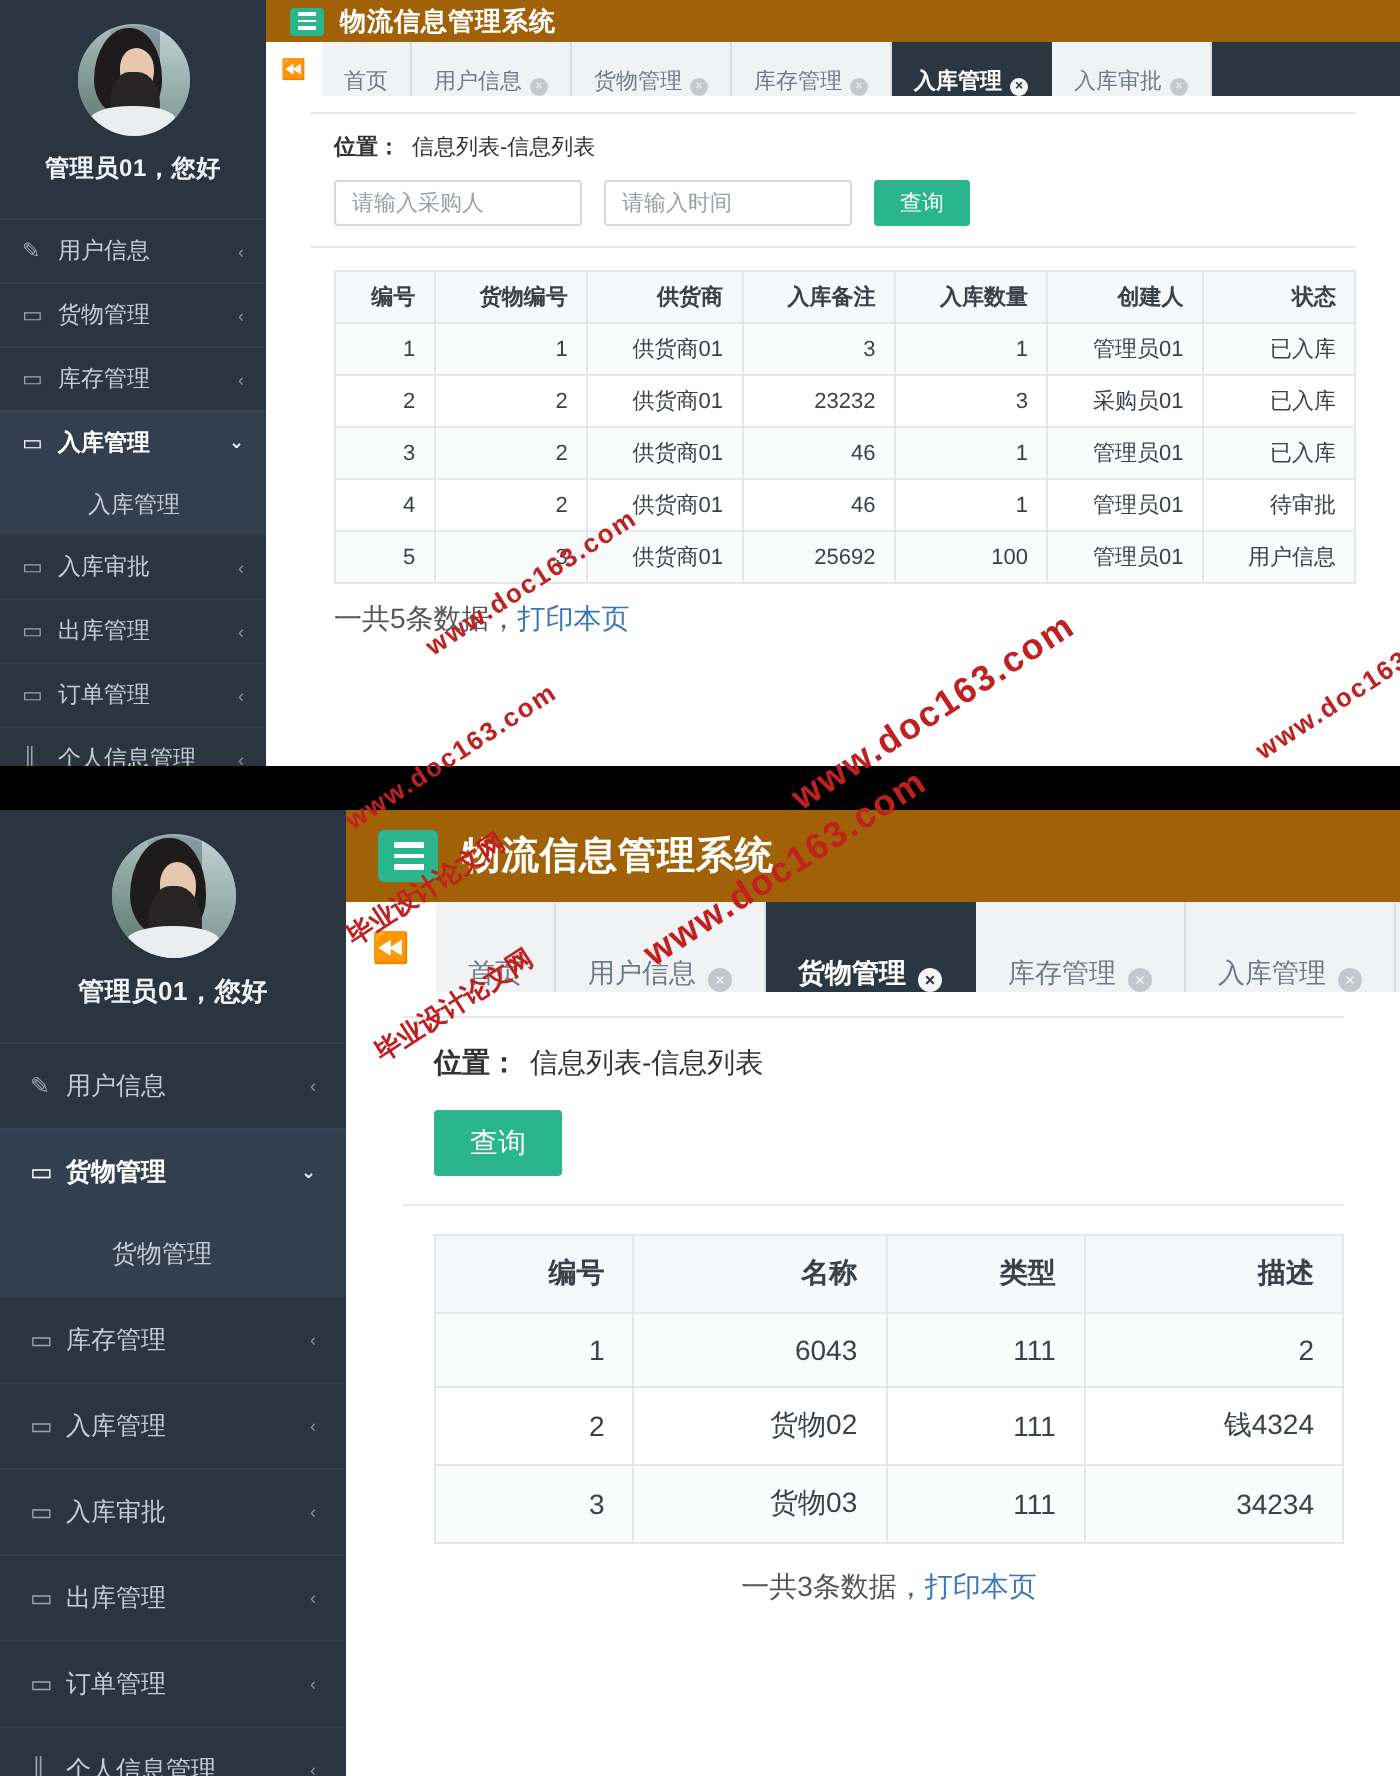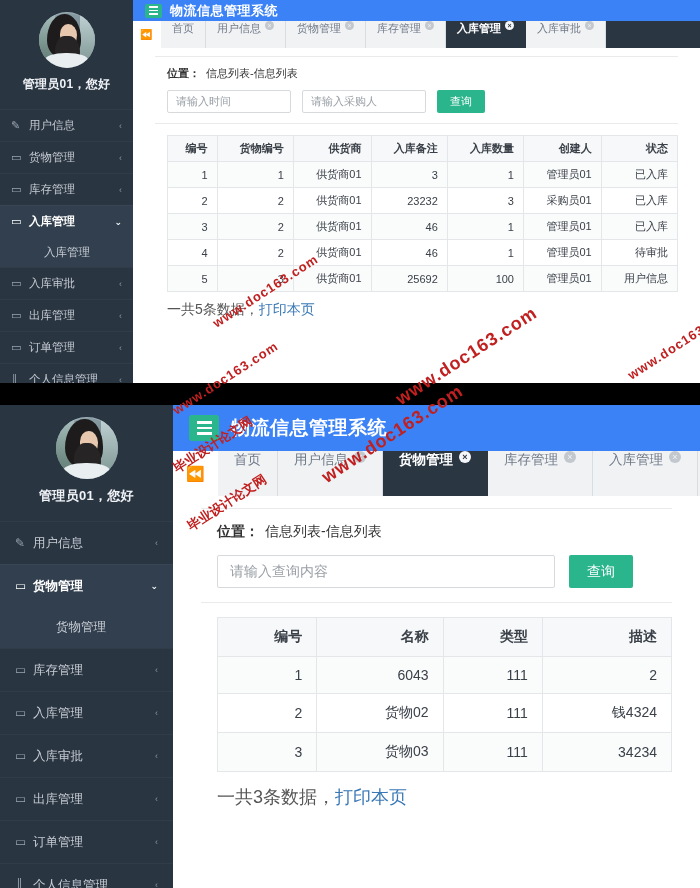--- a/index.html
+++ b/index.html
@@ -83,21 +83,21 @@
     padding-left: 44px; font-size: 11.5px; color: #c6ccd4;
     background: #323f4e; cursor: pointer;
   }
   #panel-bottom .submenu-item { height: 41px; font-size: 12.5px; padding-left: 56px; }
 
   
   .main { position: absolute; top: 0; right: 0; bottom: 0; left: 133px; background: #fff; }
   #panel-bottom .main { left: 173px; }
 
   .topbar {
-    height: 21px; background: #3b82f6; display: flex; align-items: center;
+    height: 21px; background: #a16207; display: flex; align-items: center;
     padding-left: 12px;
   }
   #panel-bottom .topbar { height: 46px; padding-left: 16px; }
   .logo-sq {
     width: 17px; height: 14px; background: #2bb58c; border-radius: 2px;
     display: flex; flex-direction: column; justify-content: center; align-items: center; gap: 2px;
     flex: 0 0 17px;
   }
   #panel-bottom .logo-sq { width: 30px; height: 26px; border-radius: 3px; gap: 3px; flex: 0 0 30px; }
   .logo-sq i { display: block; width: 9px; height: 1.5px; background: #fff; }
@@ -107,21 +107,21 @@
 
   .tabbar { display: flex; height: 27px; background: #2b3643; align-items: stretch; }
   #panel-bottom .tabbar { height: 45px; }
   .tab-back {
     width: 28px; background: #fff; color: #5a6573;
     display: flex; align-items: center; justify-content: center; font-size: 10px;
     flex: 0 0 28px; cursor: pointer;
   }
   #panel-bottom .tab-back { width: 45px; flex: 0 0 45px; font-size: 15px; }
   .tab {
-    display: flex; align-items: flex-start; gap: 4px;
+    display: flex; align-items: flex-end; gap: 4px;
     padding: 0 11px; font-size: 11px; color: #6f7a88;
     background: #f1f2f4; border-right: 1px solid #d9dce0;
     cursor: pointer; white-space: nowrap;
   }
   #panel-bottom .tab { font-size: 13.5px; padding: 0 16px; gap: 6px; }
   .tab.active { background: #2b3643; color: #fff; font-weight: bold; border-right-color: #2b3643; }
   .tab .x {
     width: 9px; height: 9px; border-radius: 50%; background: #c3c8ce; color: #f1f2f4;
     font-size: 7px; line-height: 9px; text-align: center; display: inline-block;
   }
@@ -164,21 +164,21 @@
   }
   #panel-bottom table.data th, #panel-bottom table.data td {
     font-size: 14px; padding: 10px 14px;
   }
   table.data th { background: #f7f8f9; font-weight: bold; }
   table.data tbody tr:nth-child(odd) td { background: #fafbfb; }
   table.data tbody tr:nth-child(even) td { background: #fff; }
   td.status { color: #e03b2c; font-weight: normal; }
 
   .foot-note { font-size: 14px; color: #555; margin: 9px 0 0 12px; }
-  #panel-bottom .foot-note { font-size: 18px; margin: 13px 0 0 16px; }
+  #panel-bottom .foot-note { font-size: 14px; margin: 13px 0 0 16px; text-align: center; }
   .foot-note a { color: #3a78b5; text-decoration: none; cursor: pointer; }
 
   
   .wm { position: absolute; pointer-events: none; user-select: none;
         color: #c0201f; font-weight: bold; white-space: nowrap;
         transform-origin: left top; font-family: "Liberation Sans", sans-serif; }
   .wm.url { letter-spacing: 1px; }
   .wm-a { left: 210px; top: 318px; font-size: 13px; transform: rotate(-33deg); }
   .wm-b { left: 392px; top: 392px; font-size: 18px; transform: rotate(-33deg); }
   .wm-c { left: 318px; top: 470px; font-size: 18px; transform: rotate(-33deg); }
@@ -291,22 +291,22 @@
         <div class="tabbar-fill"></div>
       </div>
 
       <div class="content">
         <div class="content-rule"></div>
         <div class="crumb">
           <b>位置：</b><span>信息列表-信息列表</span>
         </div>
 
         <div class="search-row">
+          <div class="field">请输入采购人</div>
           <div class="field">请输入时间</div>
-          <div class="field">请输入采购人</div>
           <button class="btn-search">查询</button>
         </div>
         <div class="divider"></div>
 
         <table class="data" id="table-top">
             <thead>
               <tr>
                 <th>编号</th>
                 <th>货物编号</th>
                 <th>供货商</th>
@@ -471,21 +471,20 @@
         <div class="tabbar-fill"></div>
       </div>
 
       <div class="content">
         <div class="content-rule"></div>
         <div class="crumb">
           <b>位置：</b><span>信息列表-信息列表</span>
         </div>
 
         <div class="search-row">
-          <div class="field">请输入查询内容</div>
           <button class="btn-search">查询</button>
         </div>
         <div class="divider"></div>
 
         <table class="data" id="table-bottom">
             <thead>
               <tr>
                 <th>编号</th>
                 <th>名称</th>
                 <th>类型</th>

